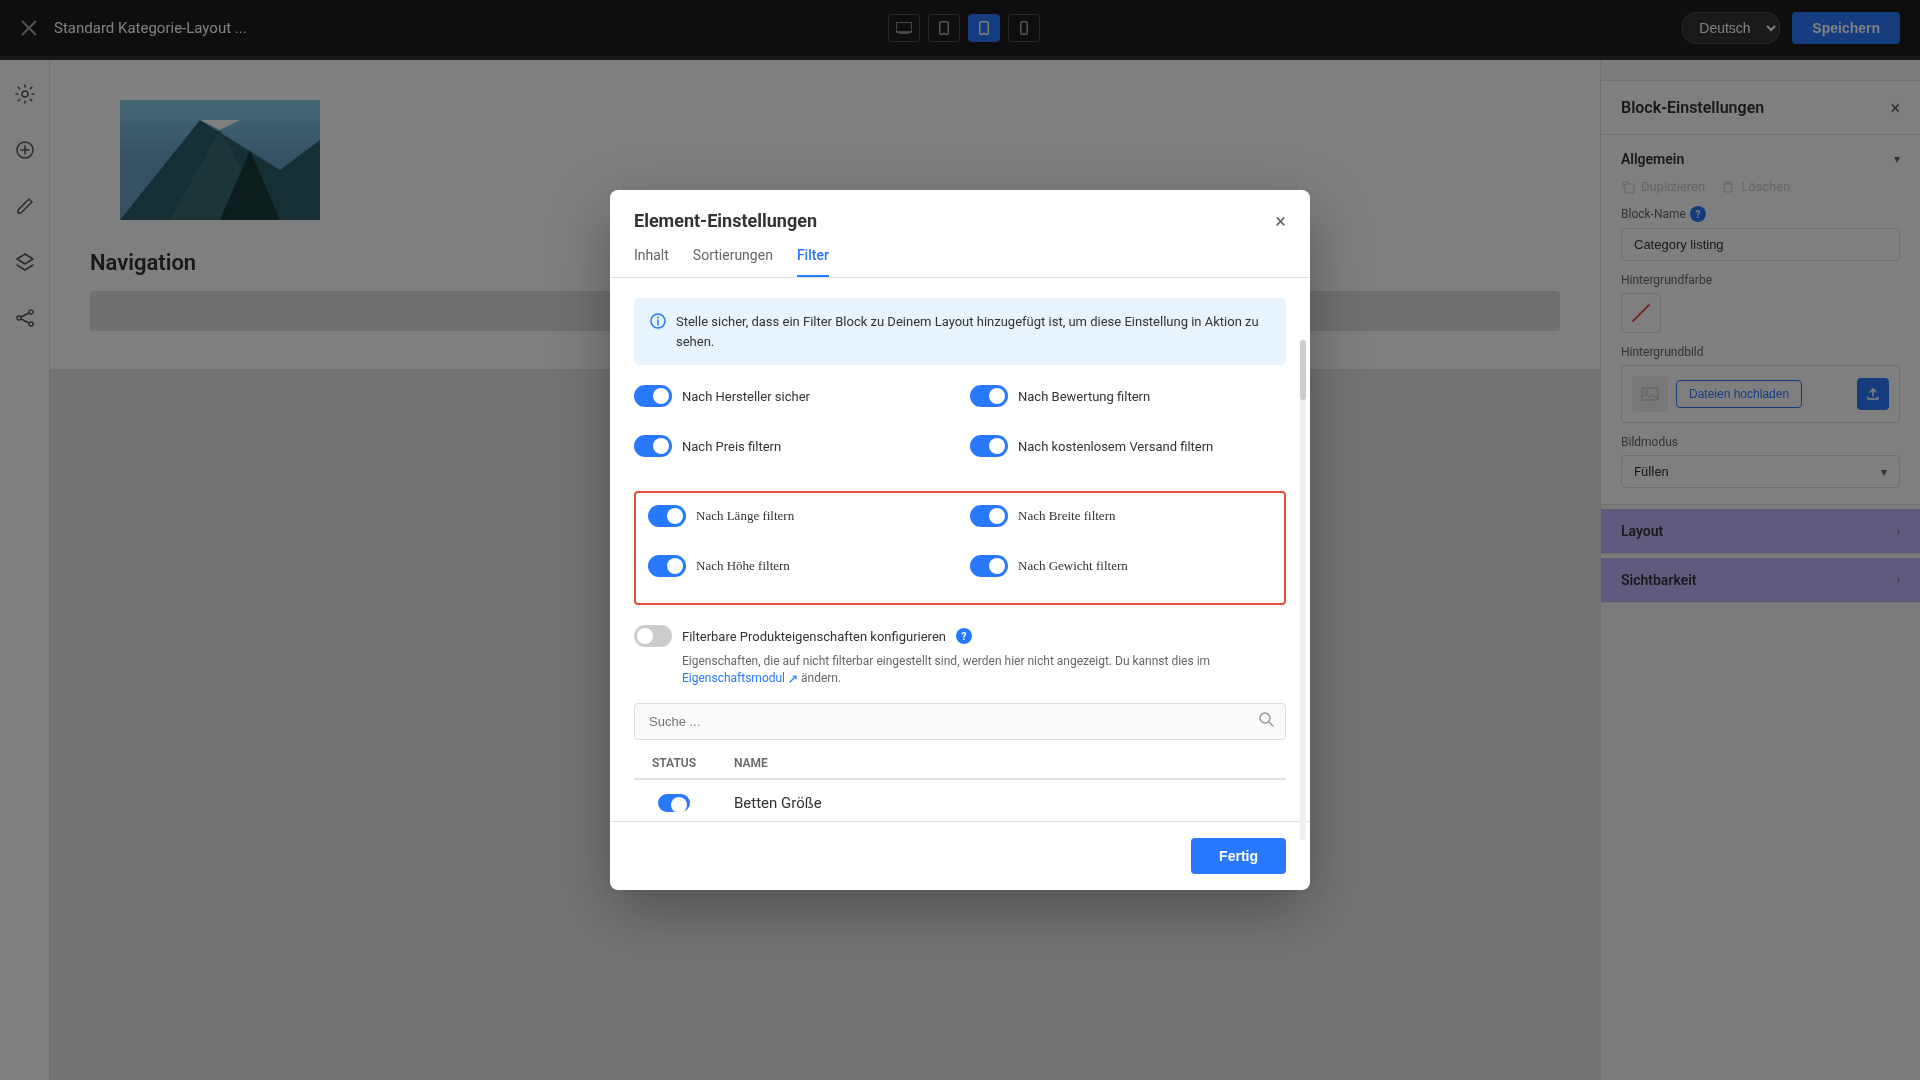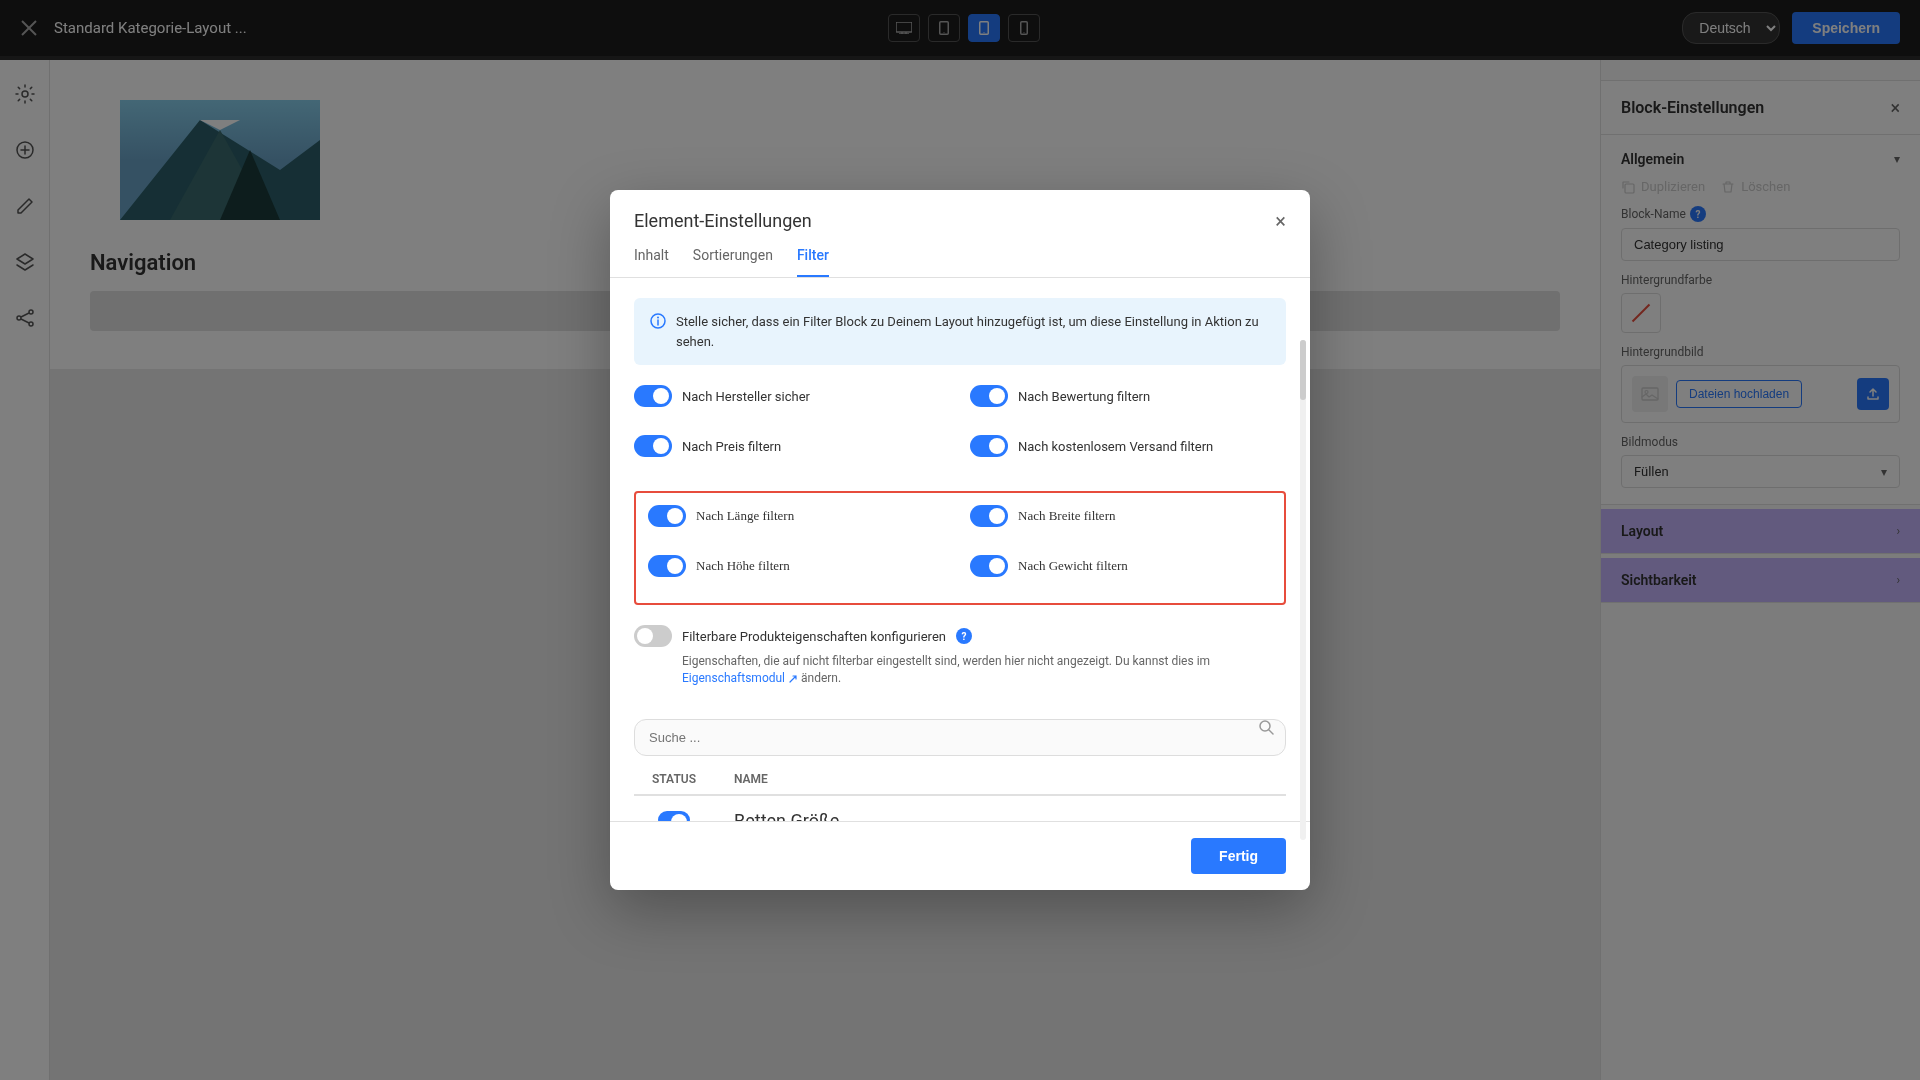--- a/index.html
+++ b/index.html
@@ -357,21 +357,21 @@
       position: relative;
     }
     .modal-header {
       padding: 20px 24px 0;
       display: flex;
       align-items: center;
       justify-content: space-between;
     }
     .modal-title {
       font-size: 18px;
-      font-weight: 400;
+      font-weight: 700;
       color: #333;
     }
     .modal-close {
       cursor: pointer;
       color: #666;
       font-size: 20px;
       line-height: 1;
     }
     .modal-tabs {
       display: flex;
@@ -565,21 +565,21 @@
     }
     .th-status { width: 80px; text-align: center; }
     .th-name { flex: 1; padding-left: 20px; }
     .table-row {
       display: flex;
       align-items: center;
       border-bottom: 1px solid #f0f0f0;
       padding: 10px 0;
     }
     .td-status { width: 80px; display: flex; justify-content: center; }
-    .td-name { flex: 1; font-size: 18px; color: #333; padding-left: 20px; }
+    .td-name { flex: 1; font-size: 15px; color: #333; padding-left: 20px; }
 
     
     .modal-scroll-indicator {
       position: absolute;
       right: 4px;
       top: 150px;
       bottom: 50px;
       width: 6px;
       background: #f0f0f0;
       border-radius: 3px;
@@ -889,21 +889,21 @@
             <span>Eigenschaftsmodul</span>
             <svg width="10" height="10" viewBox="0 0 10 10" fill="none" style="display:inline;vertical-align:middle;">
                 <path d="M2 8L8 2M5 2h3v3" stroke="#2979ff" stroke-width="1.2" stroke-linecap="round" stroke-linejoin="round"></path>
               </svg>
           </a>
           <span> ändern.</span>
         </div>
       </div>
 
       <div class="search-wrapper">
-        <input type="text" style="width: 100%; border: 1px solid rgb(221, 221, 221); border-radius: 12px; padding: 10px 40px 10px 14px; font-size: 13px; color: rgb(153, 153, 153); background: rgb(250, 250, 250); margin-top: 16px;" placeholder="Suche ...">
+        <input type="text" style="width: 100%; border: 1px solid rgb(221, 221, 221); border-radius: 4px; padding: 10px 40px 10px 14px; font-size: 13px; color: rgb(153, 153, 153); background: rgb(250, 250, 250);" placeholder="Suche ...">
         <span class="search-icon-inner">
           <svg width="16" height="16" viewBox="0 0 16 16" fill="none">
               <circle cx="7" cy="7" r="5" stroke="#999" stroke-width="1.5"></circle>
               <line x1="11" y1="11" x2="15" y2="15" stroke="#999" stroke-width="1.5" stroke-linecap="round"></line>
             </svg>
         </span>
       </div>
 
       <div class="table-header">
         <div class="th th-status">Status</div>

